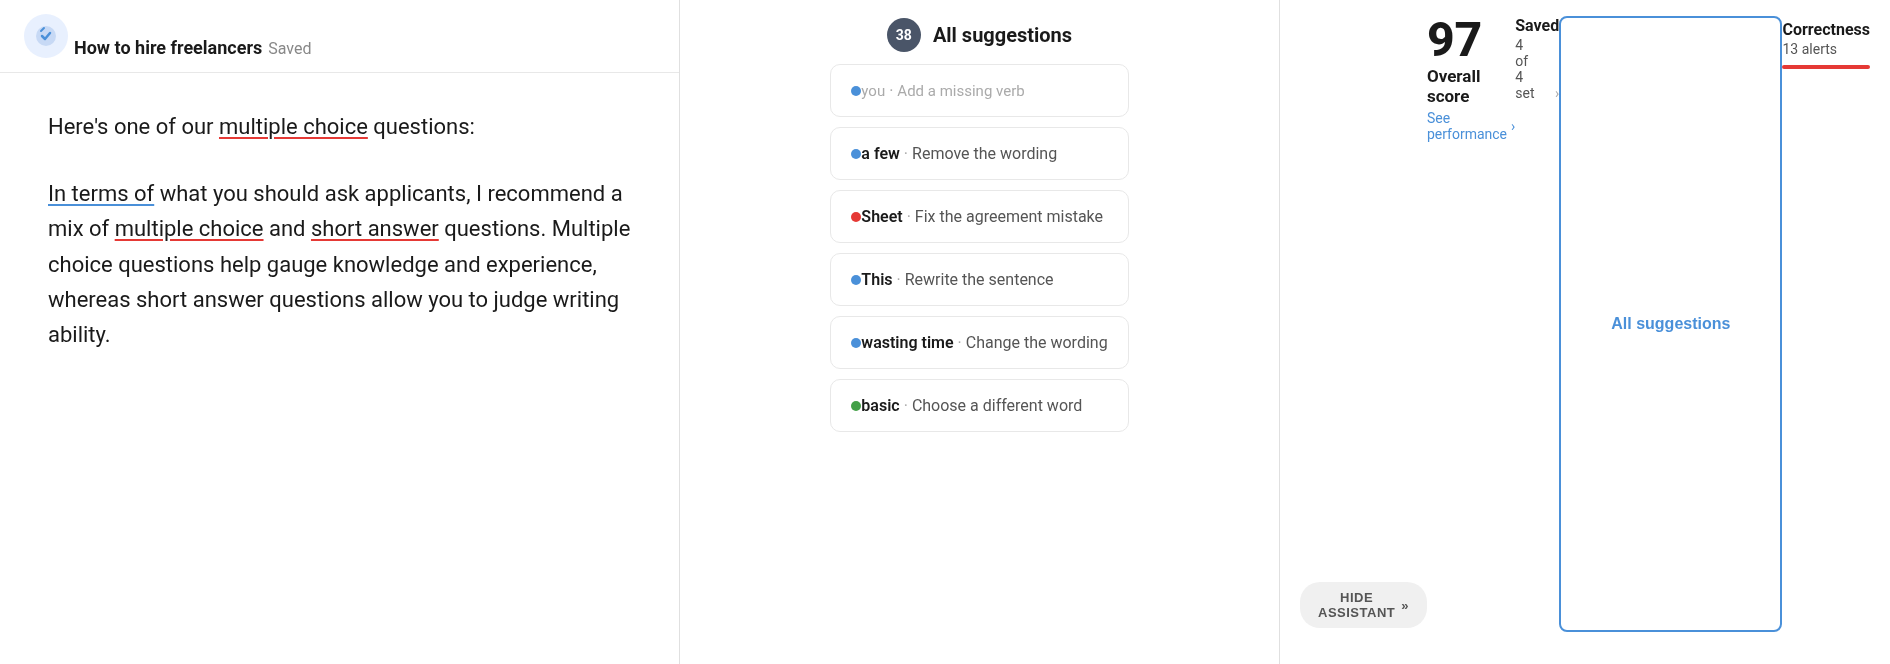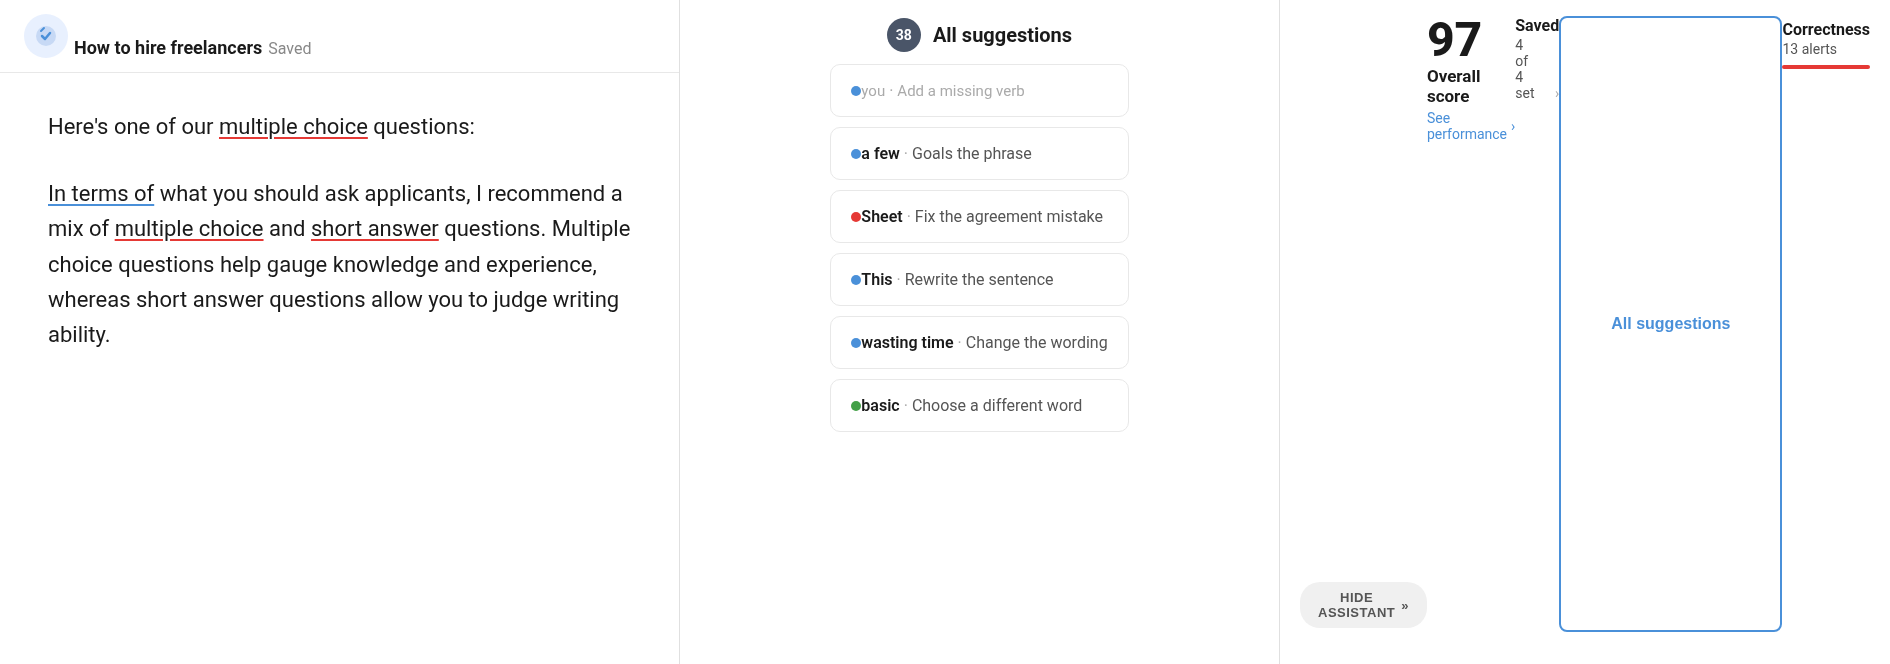--- a/index.html
+++ b/index.html
@@ -331,21 +331,21 @@
       <div class="dot dot-blue"></div>
       <span class="suggestion-faded">you</span>
       <span class="suggestion-sep">·</span>
       <span class="suggestion-faded">Add a missing verb</span>
     </div>
 
     <div class="suggestion-card">
       <div class="dot dot-blue"></div>
       <span class="suggestion-word">a few</span>
       <span class="suggestion-sep">·</span>
-      <span class="suggestion-action">Goals the phrase</span>
+      <span class="suggestion-action">Remove the wording</span>
     </div>
 
     <div class="suggestion-card">
       <div class="dot dot-red"></div>
       <span class="suggestion-word">Sheet</span>
       <span class="suggestion-sep">·</span>
       <span class="suggestion-action">Fix the agreement mistake</span>
     </div>
 
     <div class="suggestion-card">

